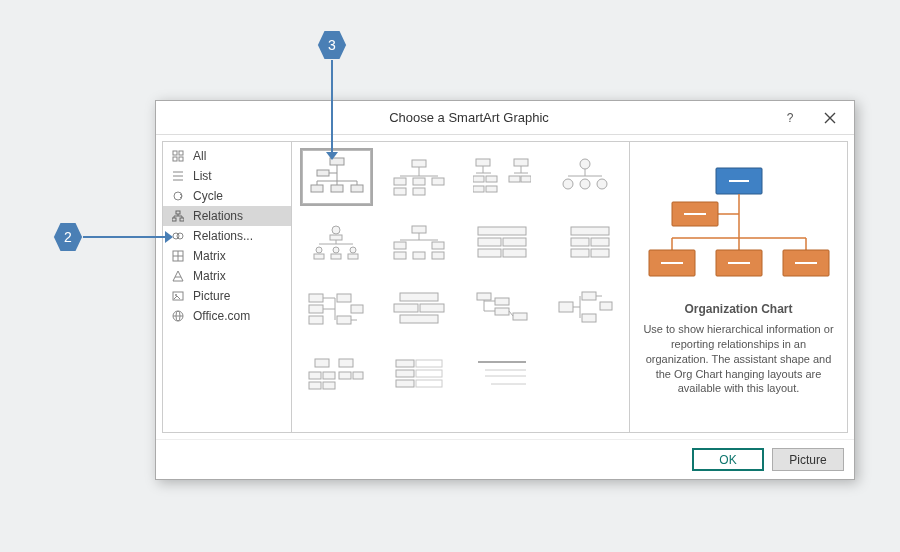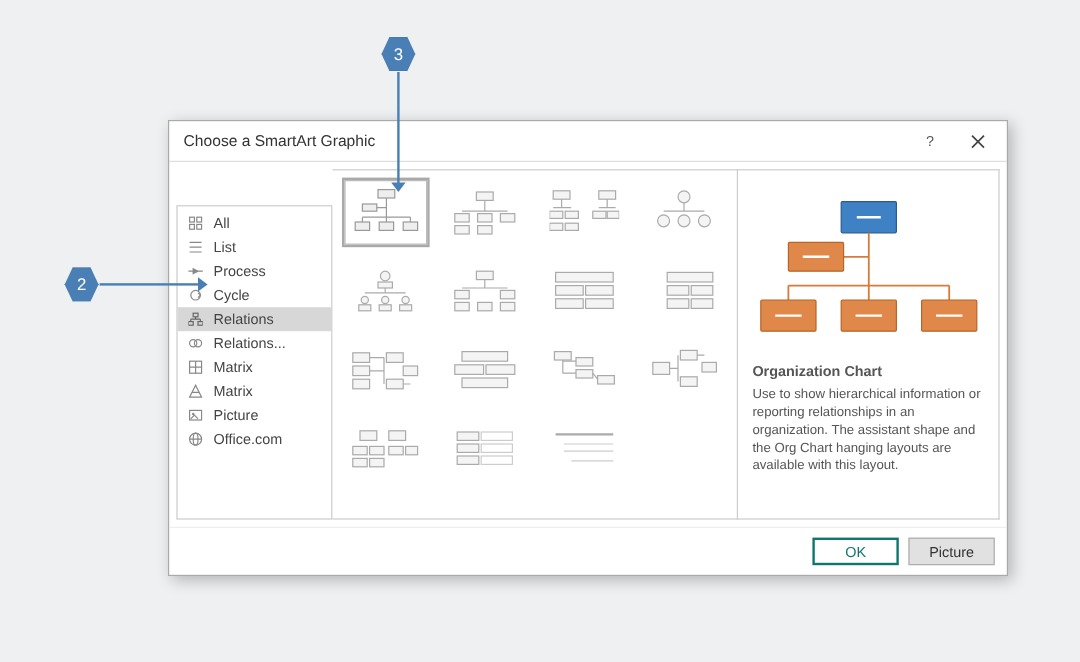--- a/index.html
+++ b/index.html
@@ -8,27 +8,28 @@
     width: 900px;
     height: 552px;
     background: #eef0f1;
     font-family: "Segoe UI", Arial, sans-serif;
     font-size: 12px;
     color: #333;
     position: relative;
   }
   .dialog {
     position: absolute;
-    left: 140px; top: 100px;
+    left: 155px; top: 100px;
     width: 700px; height: 380px;
     background: #fff;
     border: 1px solid #aaa;
     box-shadow: 3px 3px 12px rgba(0,0,0,0.25);
     display: flex;
     flex-direction: column;
+    text-align: center;
   }
   .titlebar {
     display: flex;
     align-items: center;
     height: 34px;
     padding: 0 4px 0 12px;
     border-bottom: 1px solid #ddd;
   }
   .title { flex: 1; font-size: 13px; color: #333; }
   .titlebtn {
@@ -41,21 +42,20 @@
     display: flex;
     padding: 6px;
     gap: 0;
     overflow: hidden;
   }
   .sidebar {
     width: 130px;
     border: 1px solid #ccc;
     background: #fff;
     padding: 4px 0;
-    margin-top: 30px;
   }
   .side-item {
     display: flex; align-items: center;
     height: 20px;
     padding: 0 8px;
     gap: 8px;
     color: #444;
     white-space: nowrap; overflow: hidden; text-overflow: ellipsis;
     cursor: default;
   }
@@ -173,28 +173,20 @@
       </div>
       <div class="side-item">
         <span class="ico">
             <svg width="12" height="12">
               <line x1="1" y1="2" x2="11" y2="2" stroke="#888"></line>
               <line x1="1" y1="6" x2="11" y2="6" stroke="#888"></line>
               <line x1="1" y1="10" x2="11" y2="10" stroke="#888"></line>
             </svg>
           </span>
         <span>List</span>
-      </div>
-      <div class="side-item">
-        <span class="ico">
-            <svg width="14" height="10">
-              <path d="M1 5 L5 5 M5 3 L9 5 L5 7 Z M9 5 L13 5" stroke="#888" fill="#888"></path>
-            </svg>
-          </span>
-        <span>Process</span>
       </div>
       <div class="side-item">
         <span class="ico">
             <svg width="12" height="12">
               <circle cx="6" cy="6" r="4" fill="none" stroke="#888"></circle>
               <path d="M10 6 L8 4 M10 6 L8 8" stroke="#888"></path>
             </svg>
           </span>
         <span>Cycle</span>
       </div>

